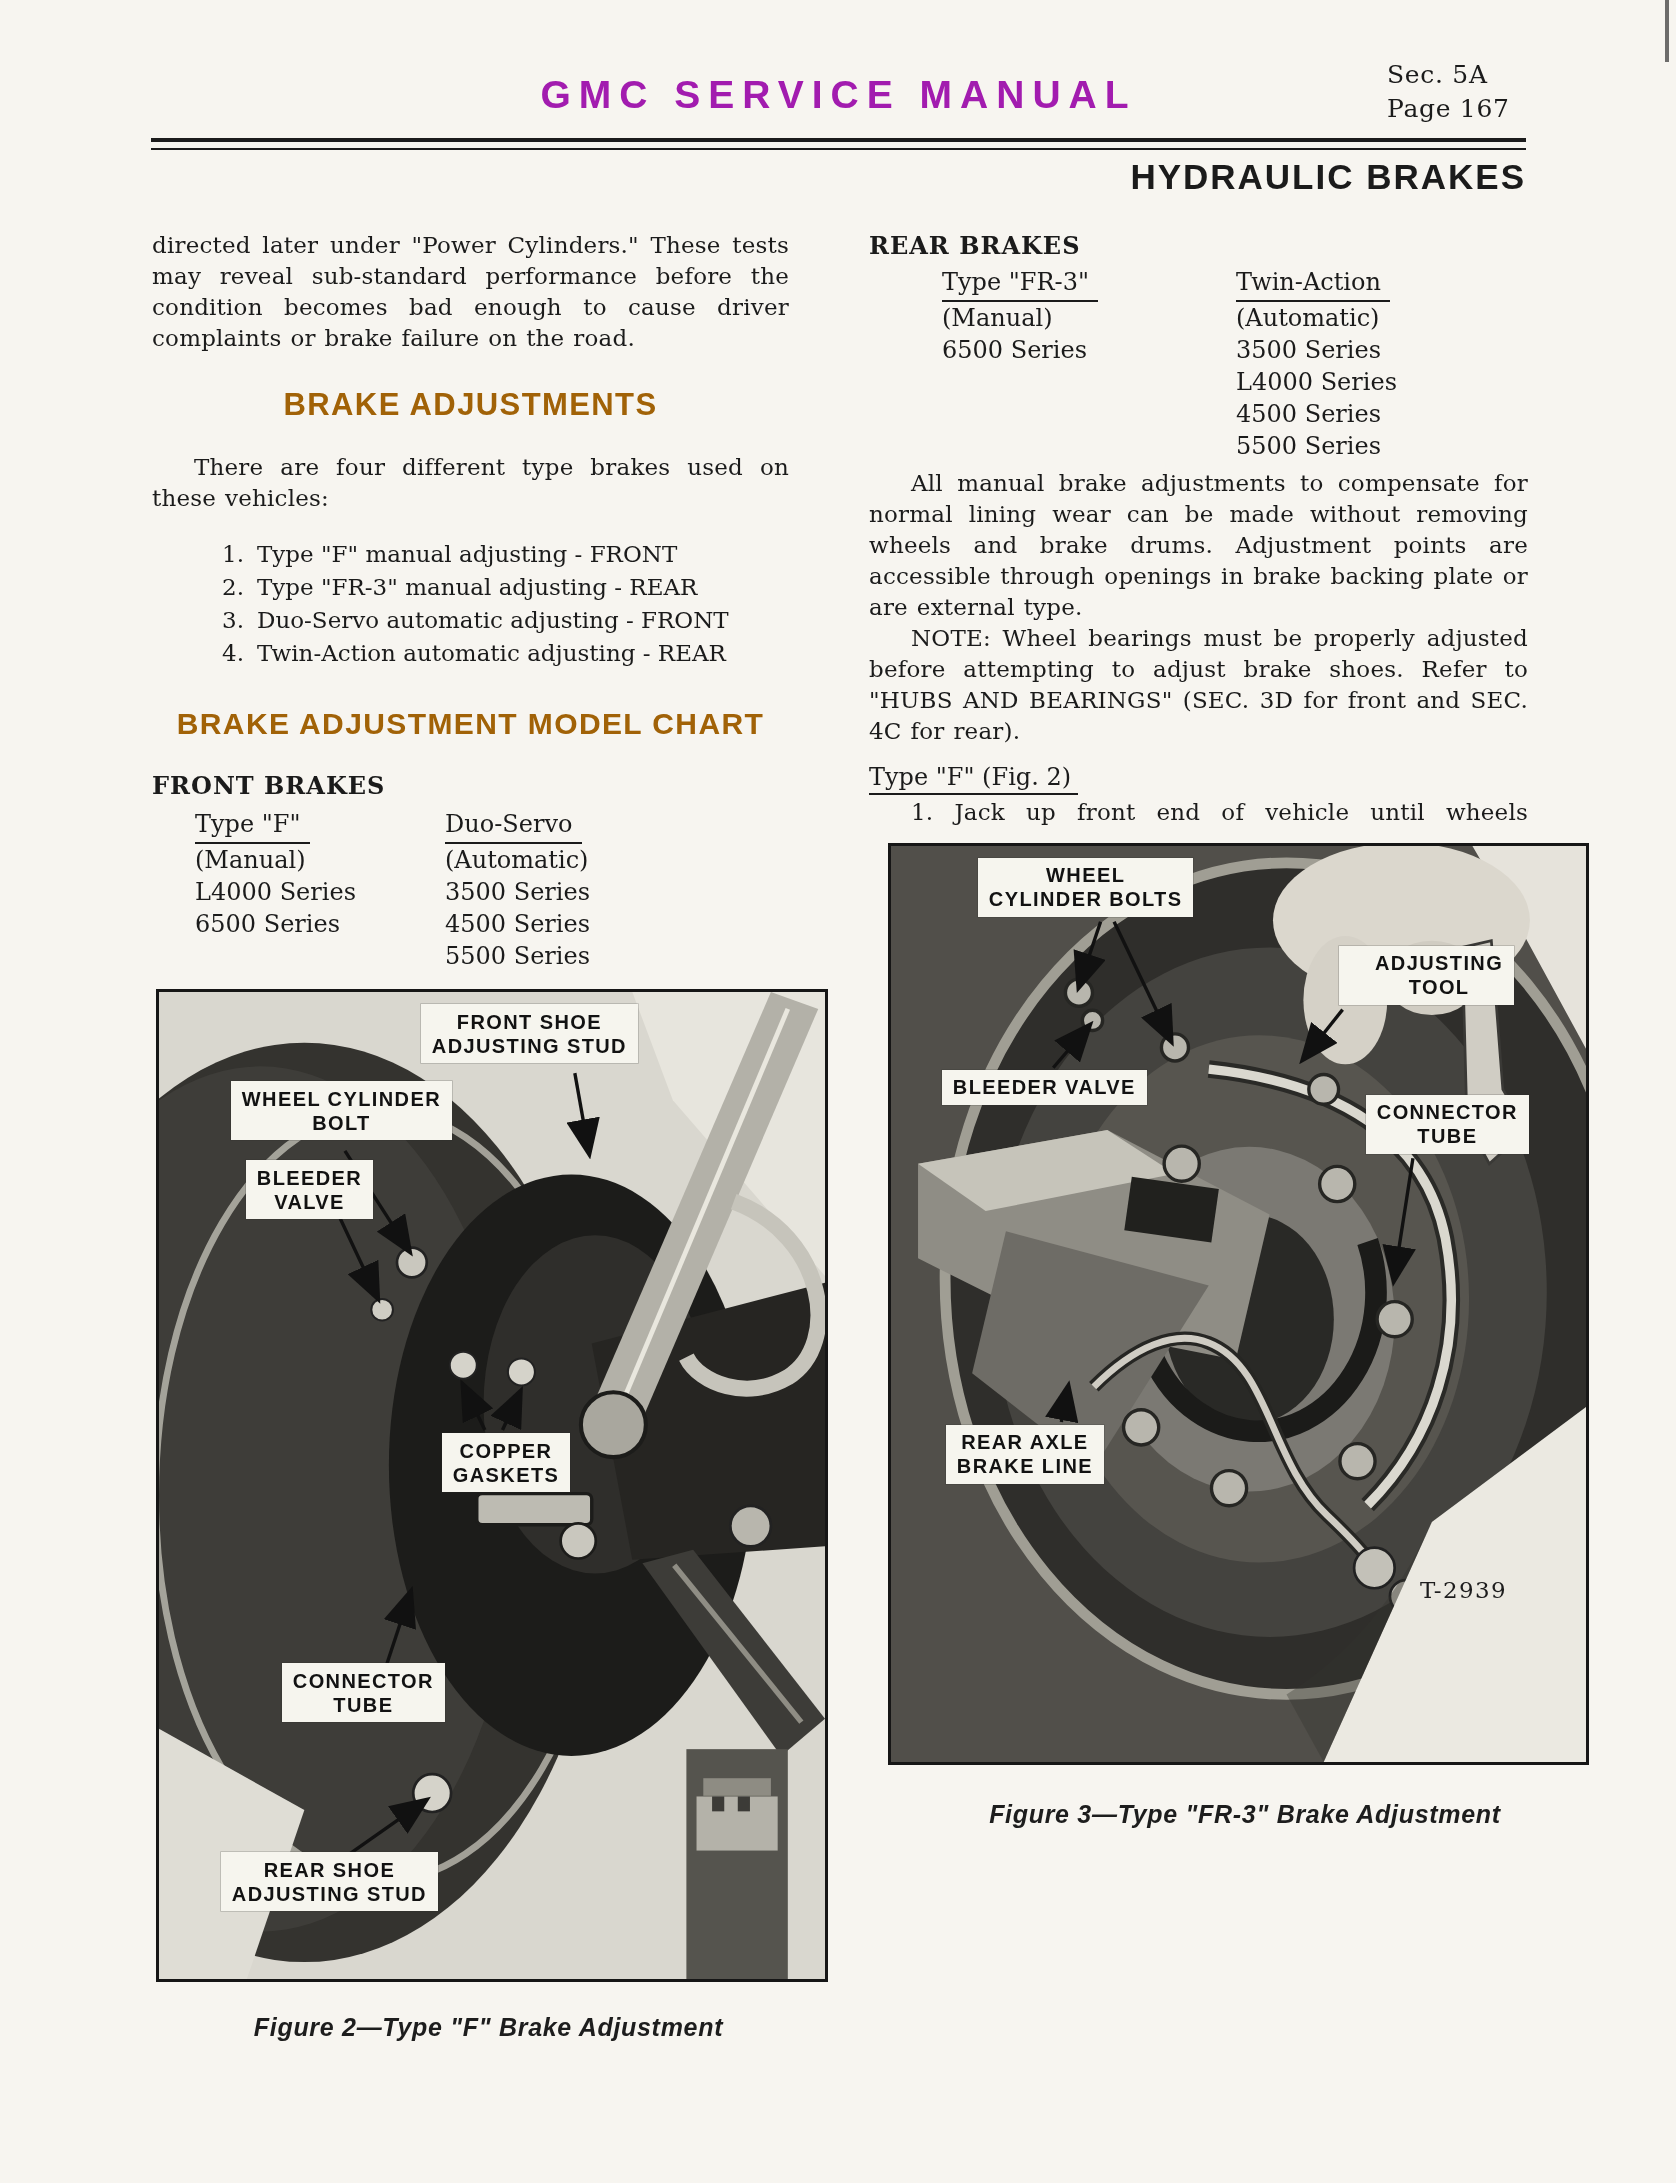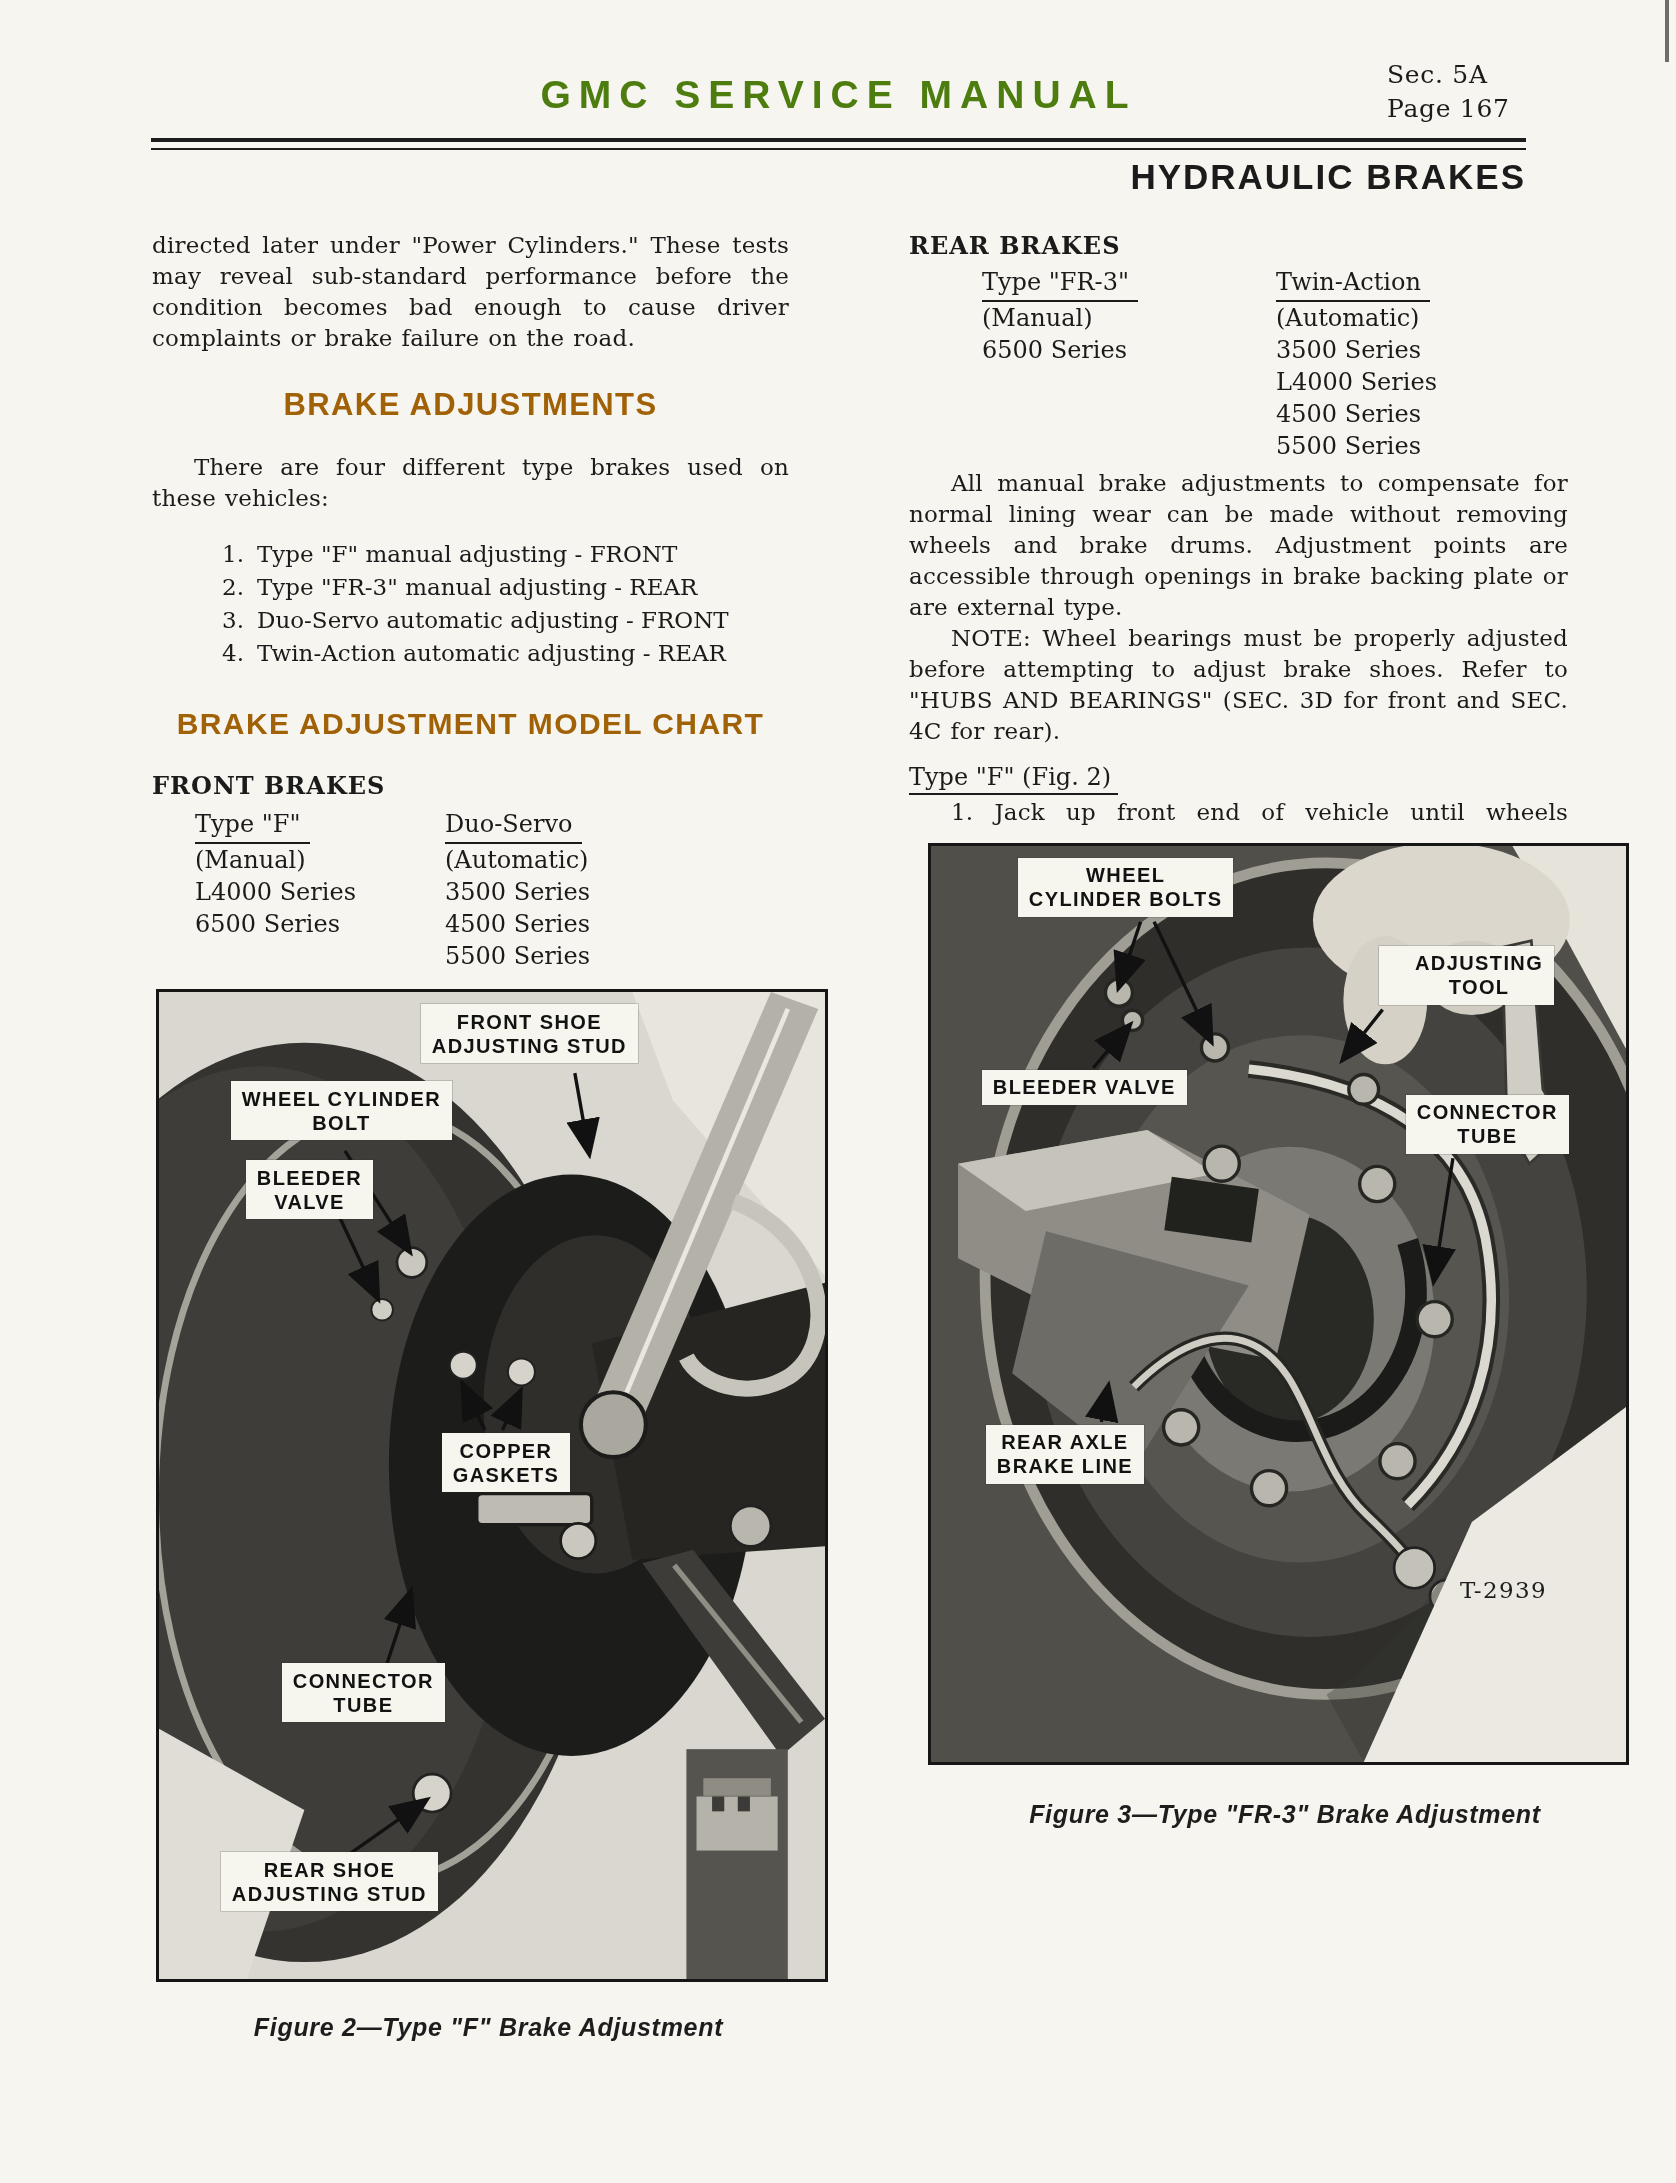--- a/index.html
+++ b/index.html
@@ -10,42 +10,42 @@
     font-family:"DejaVu Serif","Liberation Serif",serif;
     color:#1b1b1b;
     overflow:hidden;
   }
   
   .hdr-title{
     position:absolute;top:73px;left:0;right:0;
     text-align:center;
     font-family:"Liberation Sans",sans-serif;
     font-weight:bold;font-size:39px;letter-spacing:8px;
-    color:#4d7c0f;
+    color:#a21caf;
   }
   .hdr-right{
     position:absolute;top:58px;left:1387px;
     font-size:25px;line-height:34px;letter-spacing:0.7px;
   }
   .hdr-rule{
     position:absolute;top:138px;left:151px;width:1375px;
     height:6px;border-top:4px solid #1c1c1c;border-bottom:2.7px solid #1c1c1c;
   }
   .hdr-sub{
     position:absolute;top:157px;left:151px;width:1375px;
     text-align:right;
     font-family:"Liberation Sans",sans-serif;
     font-weight:bold;font-size:35px;letter-spacing:2px;
   }
   
   .artifact-edge{position:absolute;left:1665px;top:0;width:4px;height:62px;background:#4a4a4a;opacity:.8;}
   
   .col{position:absolute;top:230px;font-size:23px;line-height:31px;}
   .col-left{left:152px;width:637px;}
-  .col-right{left:869px;width:659px;margin-left:40px;}
+  .col-right{left:869px;width:659px;}
   .para{text-align:justify;letter-spacing:0.2px;word-spacing:1.4px;}
   .indent{text-indent:42px;}
   .justify-last{text-align-last:justify;}
   .h-sans{
     font-family:"Liberation Sans",sans-serif;font-weight:bold;
     font-size:31px;letter-spacing:1.4px;text-align:center;color:#a16207;
   }
   .h-serif{font-weight:bold;font-size:24px;letter-spacing:1px;}
   .list{margin-top:24px;padding-left:70px;}
   .li{line-height:33px;white-space:nowrap;}

